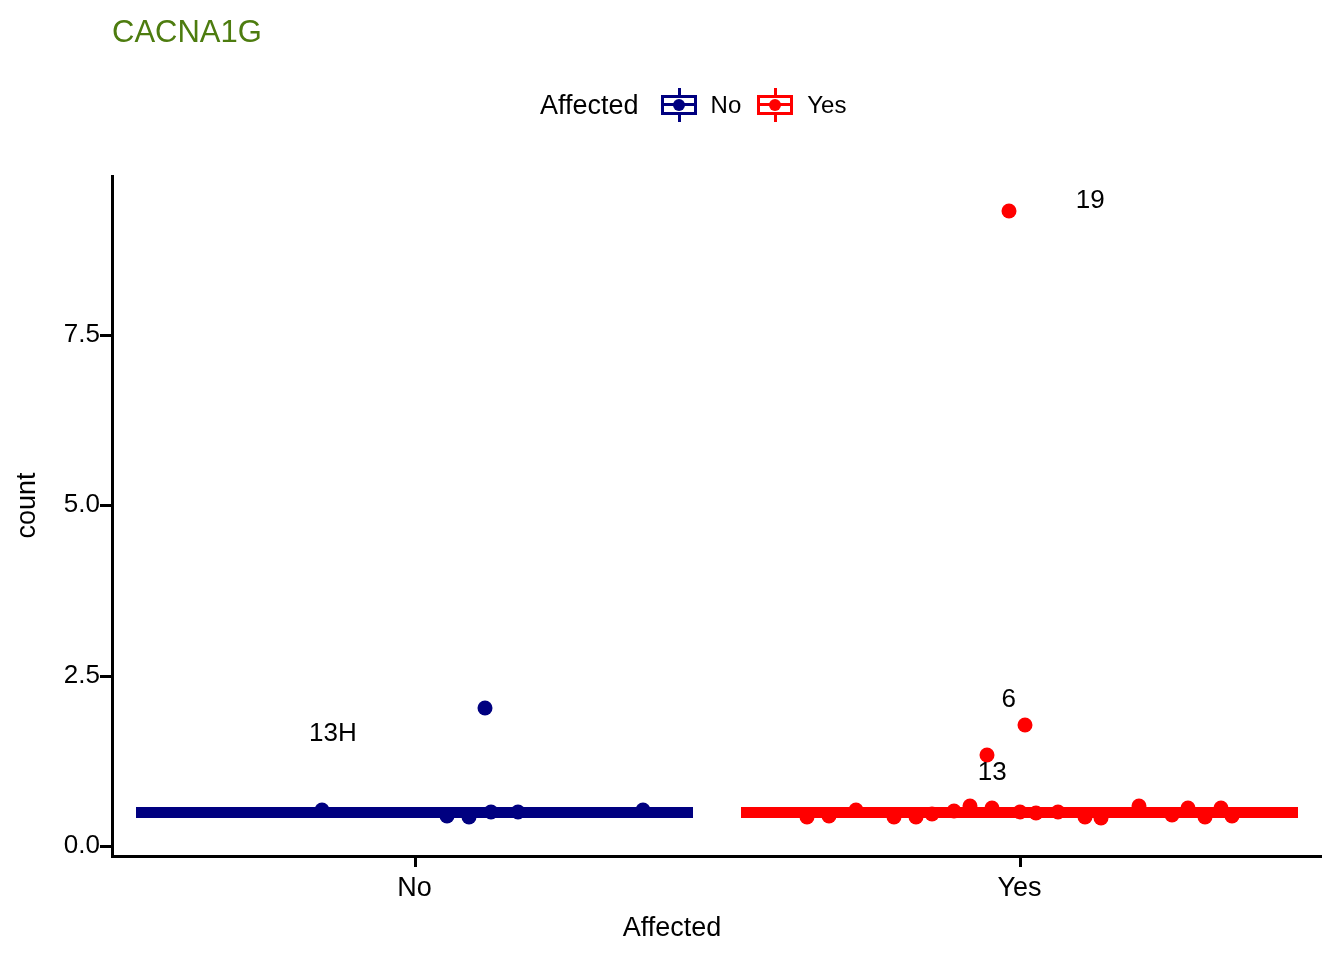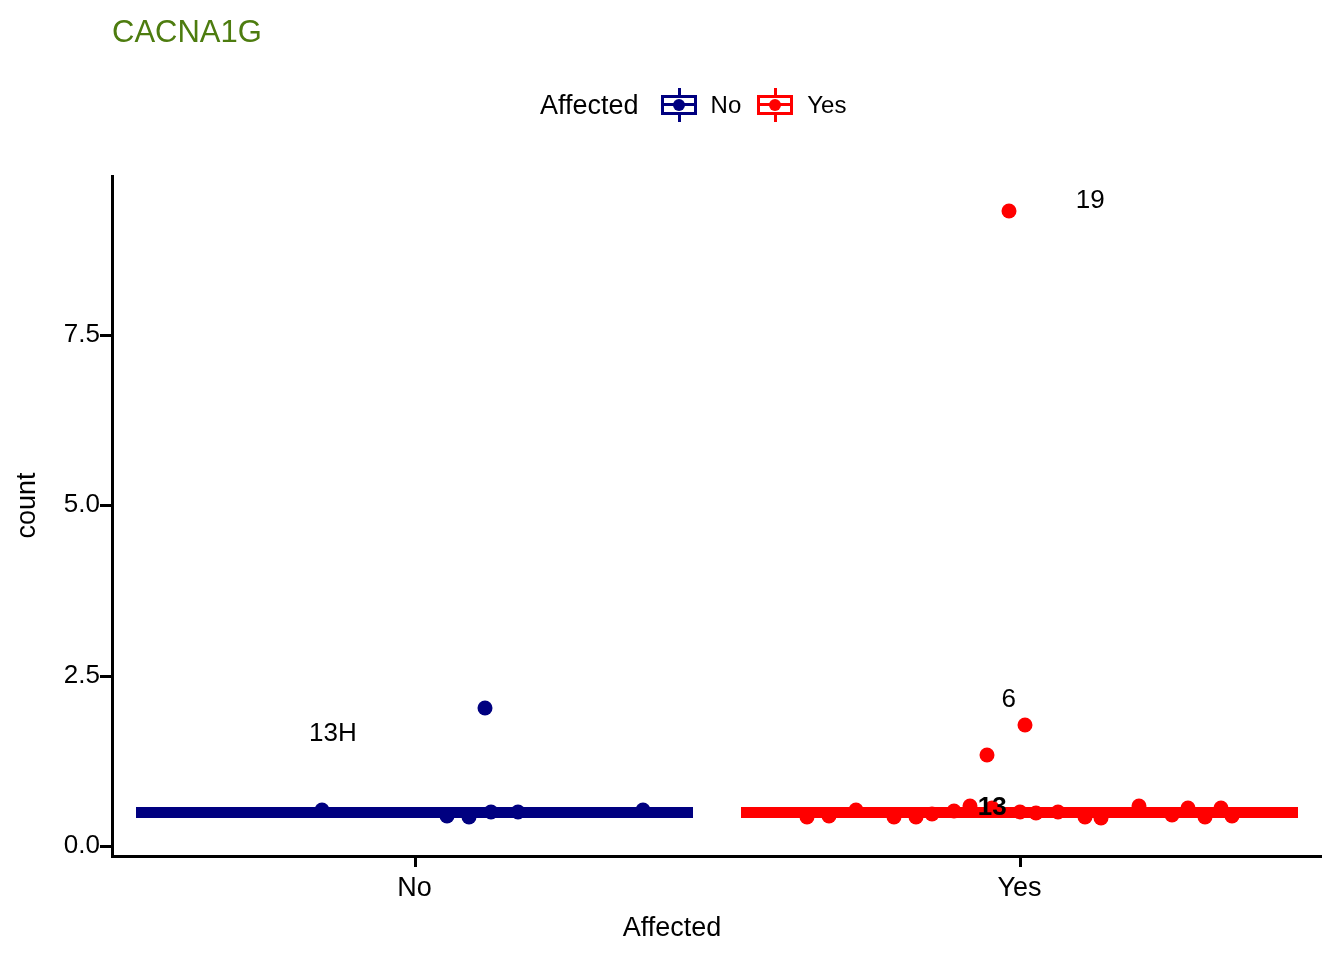--- a/index.html
+++ b/index.html
@@ -270,17 +270,17 @@
       <div class="pt" style="left: 1027.29px; top: 631.287px; background: rgb(255, 0, 0);"></div>
       <div class="pt" style="left: 1059.96px; top: 640.14px; background: rgb(255, 0, 0);"></div>
       <div class="pt" style="left: 1076.3px; top: 633.33px; background: rgb(255, 0, 0);"></div>
       <div class="pt" style="left: 1092.63px; top: 641.502px; background: rgb(255, 0, 0);"></div>
       <div class="pt" style="left: 1108.96px; top: 633.33px; background: rgb(255, 0, 0);"></div>
       <div class="pt" style="left: 1119.86px; top: 640.821px; background: rgb(255, 0, 0);"></div>
       <div class="pt" style="left: 912.945px; top: 549.567px; background: rgb(255, 0, 0);"></div>
       <div class="pt" style="left: 874.83px; top: 580.212px; background: rgb(255, 0, 0);"></div>
       <div class="pt" style="left: 896.61px; top: 36.093px; background: rgb(255, 0, 0);"></div>
       <div class="pt-label" style="left: 896.61px; top: 523.008px;">6</div>
-      <div class="pt-label" style="left: 880.275px; top: 631px; font-weight: bold;">13</div>
+      <div class="pt-label" style="left: 880.275px; top: 596px;">13</div>
       <div class="pt-label" style="left: 978.285px; top: 23.835px;">19</div>
     </div>
 
 </div>
 
 </body></html>

